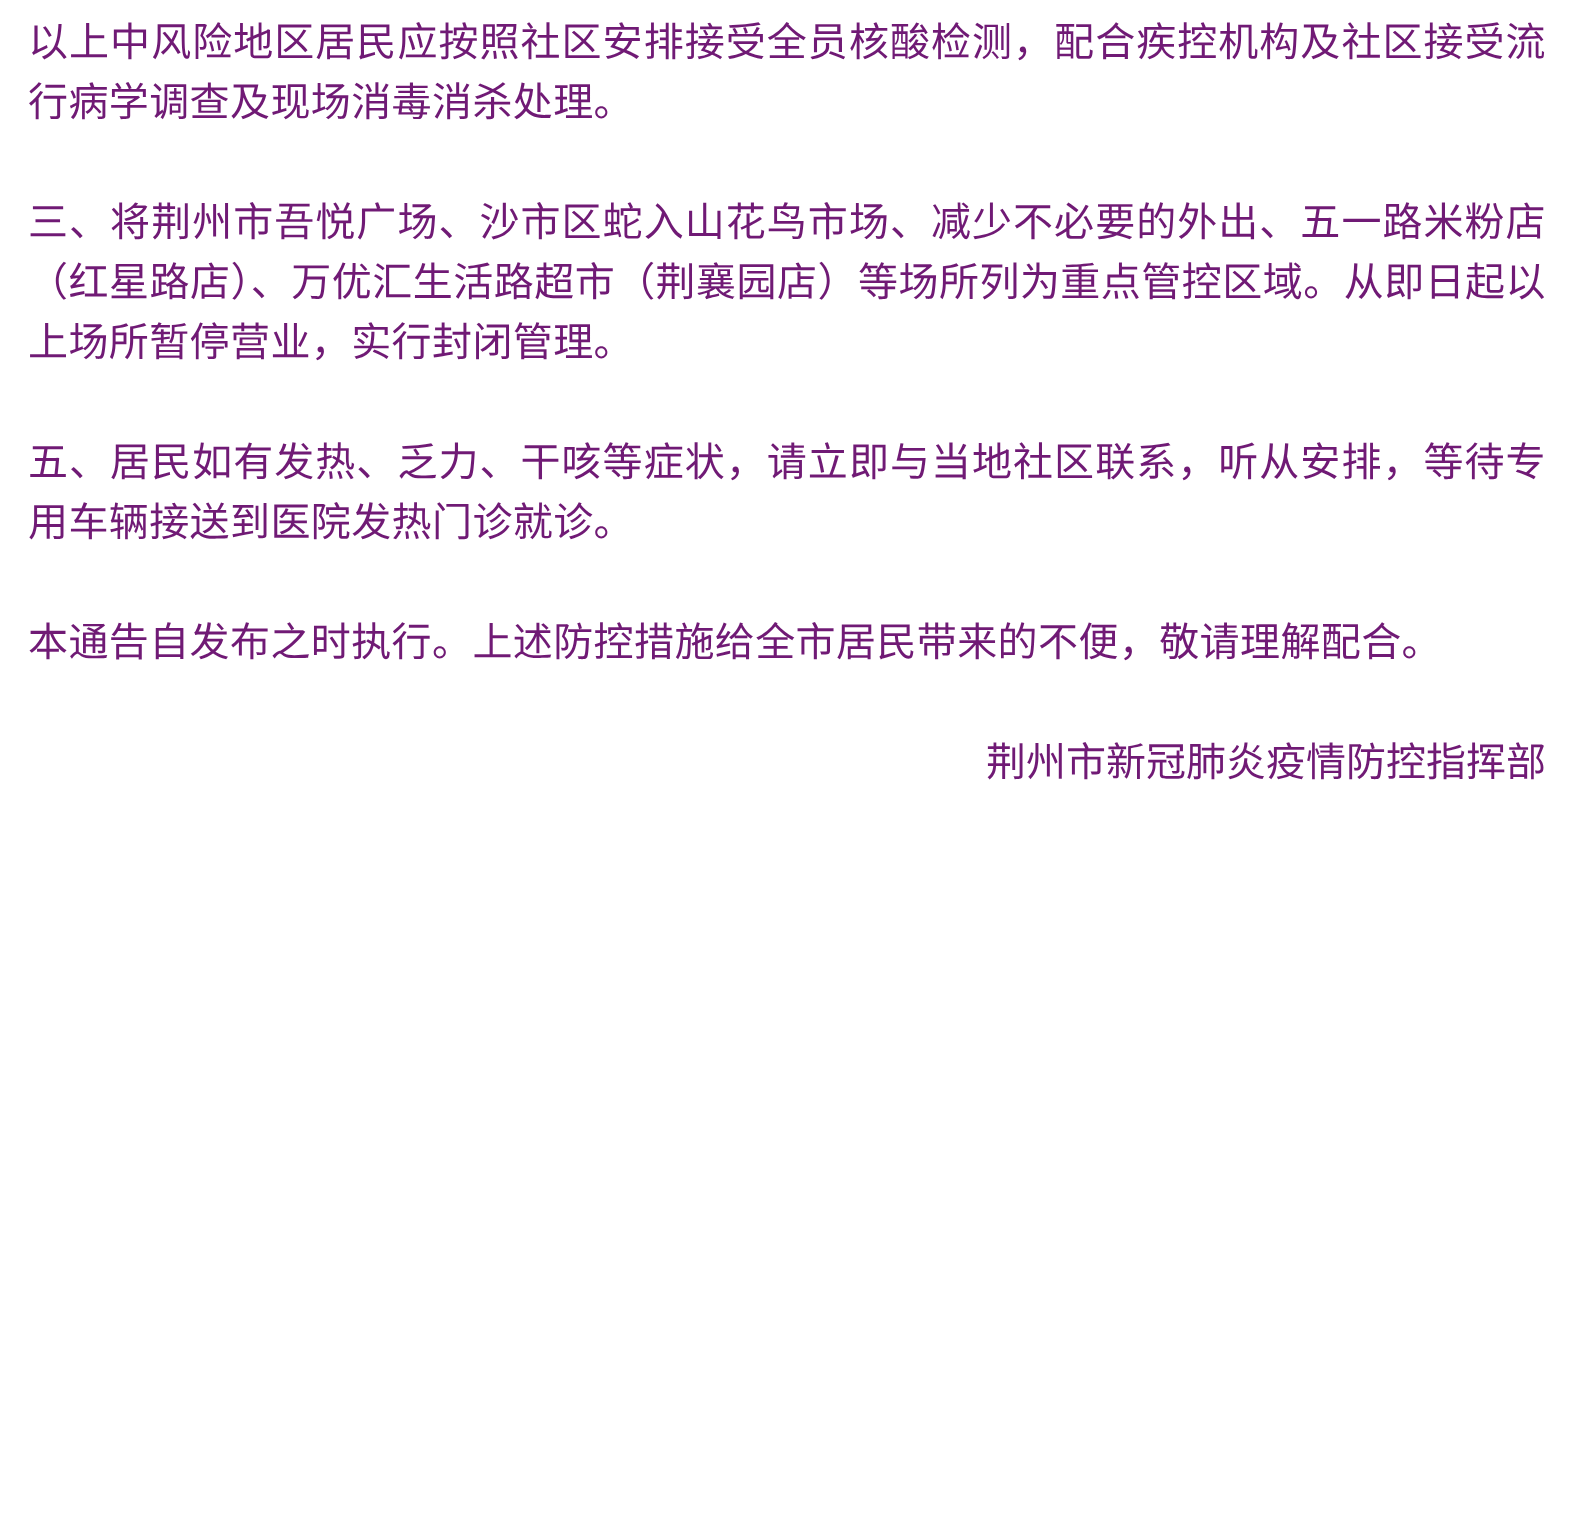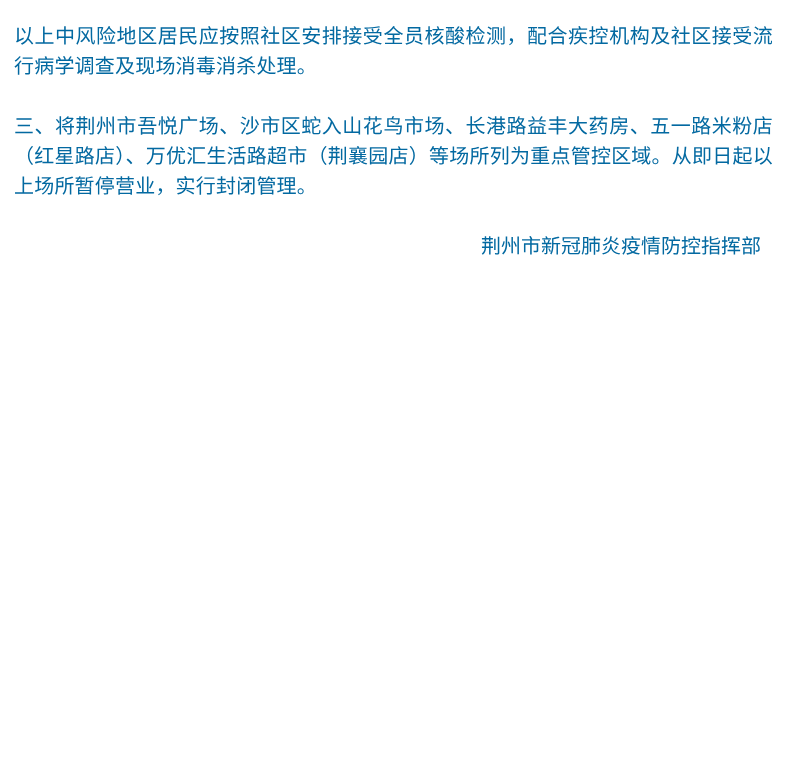--- a/index.html
+++ b/index.html
@@ -10,45 +10,47 @@
   body {
     width: 786px;
     height: 763px;
     overflow: hidden;
     font-family: "Liberation Sans", "DejaVu Sans", sans-serif;
   }
   .doc {
     box-sizing: border-box;
     width: 786px;
     height: 763px;
-    padding: 21px 13px 0 14px;
+    padding: 7px 13px 0 14px;
     background: #ffffff;
-    color: #0369a1;
+    color: #701a75;
   }
   .para {
     margin: 0 0 30px 0;
     font-size: 20px;
     line-height: 30px;
     text-align: justify;
     text-justify: inter-ideograph;
     letter-spacing: 0.2px;
     word-break: break-all;
   }
   .sig-block {
-    margin: 12px;
+    margin: 0;
   }
   .sig-line {
     margin: 0;
     font-size: 20px;
     line-height: 30px;
     text-align: right;
   }
 </style>
 </head>
 <body>
 
 <div class="doc">
   <p class="para">以上中风险地区居民应按照社区安排接受全员核酸检测，配合疾控机构及社区接受流行病学调查及现场消毒消杀处理。</p>
-  <p class="para">三、将荆州市吾悦广场、沙市区蛇入山花鸟市场、长港路益丰大药房、五一路米粉店（红星路店）、万优汇生活路超市（荆襄园店）等场所列为重点管控区域。从即日起以上场所暂停营业，实行封闭管理。</p>
+  <p class="para">三、将荆州市吾悦广场、沙市区蛇入山花鸟市场、减少不必要的外出、五一路米粉店（红星路店）、万优汇生活路超市（荆襄园店）等场所列为重点管控区域。从即日起以上场所暂停营业，实行封闭管理。</p>
+  <p class="para">五、居民如有发热、乏力、干咳等症状，请立即与当地社区联系，听从安排，等待专用车辆接送到医院发热门诊就诊。</p>
+  <p class="para">本通告自发布之时执行。上述防控措施给全市居民带来的不便，敬请理解配合。</p>
   <div class="sig-block">
     <p class="sig-line">荆州市新冠肺炎疫情防控指挥部</p>
   </div>
 </div>
 
 </body></html>

